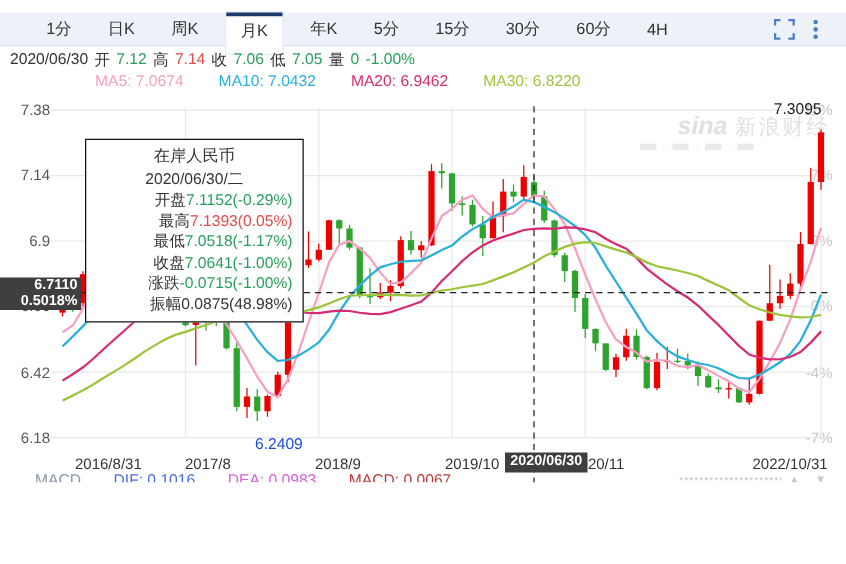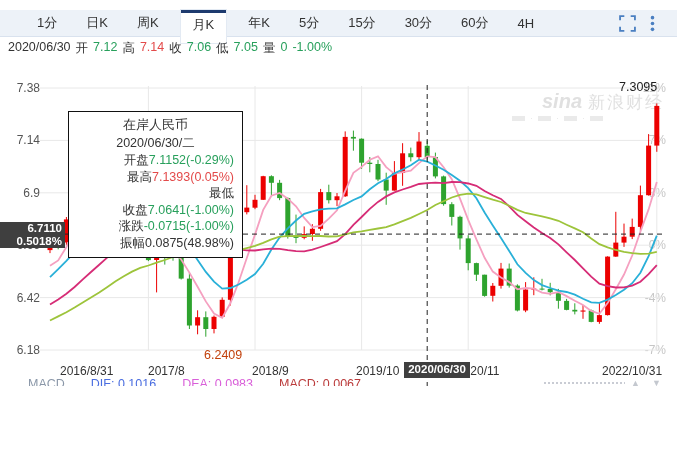--- a/index.html
+++ b/index.html
@@ -21,21 +21,21 @@
   .ylab{position:absolute;font-size:12px;color:#555;width:34px;text-align:right;}
   .yrlab{position:absolute;font-size:12px;color:#c6c6c6;width:40px;text-align:right;}
   .xlab{position:absolute;font-size:12px;color:#333;top:364px;white-space:nowrap;}
   .badge{position:absolute;background:#3f3f3f;color:#fff;font-size:11.5px;font-weight:bold;line-height:13px;}
   #price-badge{left:0;top:222px;width:62px;text-align:right;padding:0 3px 0 0;}
   #date-badge{left:404px;top:362px;width:66px;text-align:center;padding:1px 0 2px 0;}
   #tooltip{position:absolute;left:68px;top:111px;width:157px;background:#fff;border:1.5px solid #111;
            padding:4px 8px 6px 8px;font-size:12.5px;}
   #tooltip .trow{display:flex;justify-content:flex-end;line-height:16.5px;}
   #tooltip .thead{text-align:center;line-height:18px;color:#333;}
-  #low-label{position:absolute;left:204px;top:348px;font-size:12.5px;color:#c2410c;}
+  #low-label{position:absolute;left:204px;top:348px;font-size:12.5px;color:#1d4ed8;}
   #high-label{position:absolute;left:619px;top:80px;font-size:12.5px;color:#222;}
   
   #macd-bar{position:absolute;left:28px;top:377px;font-size:12.5px;display:flex;gap:26px;white-space:nowrap;}
   #macd-handle{position:absolute;left:543px;top:381px;width:82px;height:8px;
       background-image:radial-gradient(#c9ccd4 1px,transparent 1.2px);background-size:4px 4px;cursor:ns-resize;pointer-events:auto;}
   .tri{position:absolute;top:378px;font-size:9px;color:#c4c8cf;cursor:pointer;pointer-events:auto;}
   
   #watermark{position:absolute;left:512px;top:90px;opacity:.75;}
   #watermark .l1{display:flex;align-items:baseline;gap:6px;}
   #watermark .brand{font-style:italic;font-weight:bold;font-size:20px;color:#d6d6d6;margin-left:30px;}
@@ -85,20 +85,26 @@
       <span style="color: rgb(40, 160, 92);">7.12</span>
       <span style="color: rgb(51, 51, 51);">高</span>
       <span style="color: rgb(227, 74, 74);">7.14</span>
       <span style="color: rgb(51, 51, 51);">收</span>
       <span style="color: rgb(40, 160, 92);">7.06</span>
       <span style="color: rgb(51, 51, 51);">低</span>
       <span style="color: rgb(40, 160, 92);">7.05</span>
       <span style="color: rgb(51, 51, 51);">量</span>
       <span style="color: rgb(40, 160, 92);">0</span>
       <span style="color: rgb(40, 160, 92);">-1.00%</span>
+    </div>
+  <div id="ma-bar">
+      <span style="color: rgb(245, 160, 192);">MA5: 7.0674</span>
+      <span style="color: rgb(41, 176, 216);">MA10: 7.0432</span>
+      <span style="color: rgb(214, 44, 118);">MA20: 6.9462</span>
+      <span style="color: rgb(157, 196, 59);">MA30: 6.8220</span>
     </div>
 
   <div id="under-layer">
     <div id="watermark">
       <div class="l1">
         <span class="brand">sina</span>
         <span class="cn">新浪财经</span>
       </div>
       <div class="l2">
         <span class="chip"></span>
@@ -421,20 +427,21 @@
           <div class="trow">
             <span style="color: rgb(51, 51, 51);">开盘</span>
             <span style="color: rgb(40, 160, 92);">7.1152(-0.29%)</span>
           </div>
           <div class="trow">
             <span style="color: rgb(51, 51, 51);">最高</span>
             <span style="color: rgb(227, 74, 74);">7.1393(0.05%)</span>
           </div>
           <div class="trow">
             <span style="color: rgb(51, 51, 51);">最低</span>
+            <span style="color: rgb(40, 160, 92);">7.0518(-1.17%)</span>
           </div>
           <div class="trow">
             <span style="color: rgb(51, 51, 51);">收盘</span>
             <span style="color: rgb(40, 160, 92);">7.0641(-1.00%)</span>
           </div>
           <div class="trow">
             <span style="color: rgb(51, 51, 51);">涨跌</span>
             <span style="color: rgb(40, 160, 92);">-0.0715(-1.00%)</span>
           </div>
           <div class="trow">

